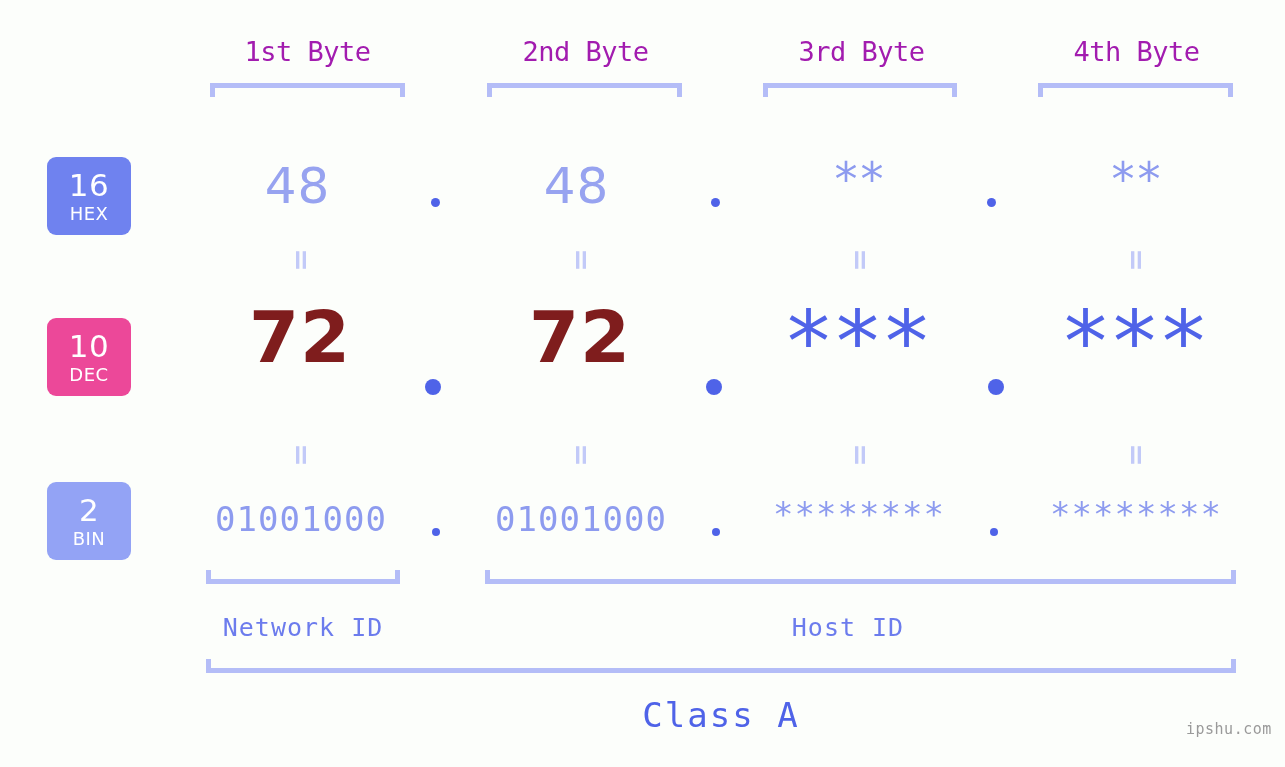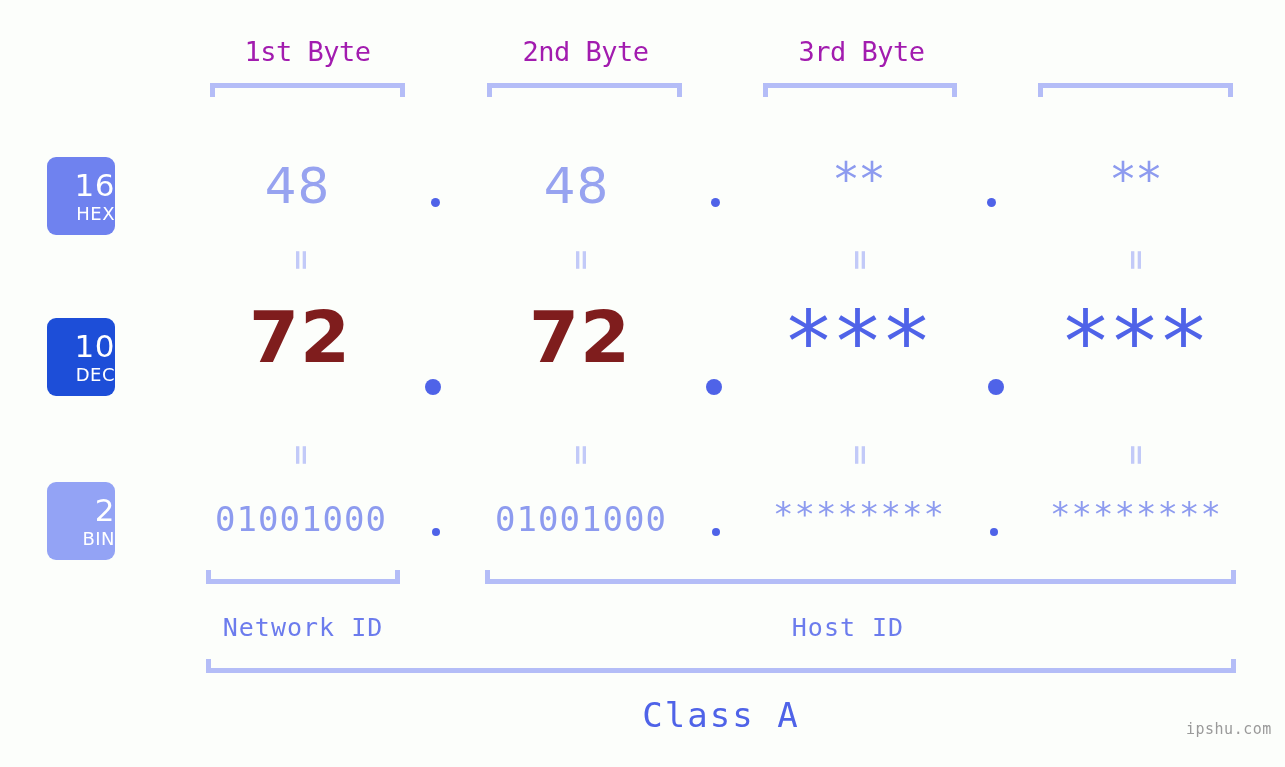--- a/index.html
+++ b/index.html
@@ -41,26 +41,26 @@
   }
   .bracket.up {
     border-bottom-width: 5px;
     border-left-width: 5px;
     border-right-width: 5px;
     height: 14px;
   }
 
   
   .badge {
-    width: 68px; height: 78px;
+    width: 84px; height: 78px;
     border-radius: 9px;
     color: #ffffff;
     display: flex;
     flex-direction: column;
-    align-items: flex-end;
+    align-items: center;
     justify-content: center;
     font-family: "DejaVu Sans", sans-serif;
     line-height: 1;
   }
   .badge .num {
     font-size: 31px;
     font-weight: 400;
     letter-spacing: 0.5px;
   }
   .badge .nm {
@@ -156,20 +156,21 @@
   }
 </style>
 </head>
 <body>
 
 <div id="stage">
 
   <div class="abs byte-head" style="left:210px; top:36px; width:195px;">1st Byte</div>
   <div class="abs byte-head" style="left:488px; top:36px; width:195px;">2nd Byte</div>
   <div class="abs byte-head" style="left:764px; top:36px; width:195px;">3rd Byte</div>
+  <div class="abs byte-head" style="left:1039px; top:36px; width:195px;">4th Byte</div>
 
   <div class="abs bracket down" style="left:210px; top:83px; width:195px;"></div>
   <div class="abs bracket down" style="left:487px; top:83px; width:195px;"></div>
   <div class="abs bracket down" style="left:763px; top:83px; width:194px;"></div>
   <div class="abs bracket down" style="left:1038px; top:83px; width:195px;"></div>
 
   <div class="abs badge" style="left:47px; top:157px; background:#6f82ef;">
     <span class="num">16</span>
     <span class="nm">HEX</span>
   </div>
@@ -183,21 +184,21 @@
   <div class="abs cell hex-star" style="left:763px; top:152px; width:195px;">**</div>
   <div class="abs dot dot-sm" style="left:987px; top:198px;"></div>
 
   <div class="abs cell hex-star" style="left:1040px; top:152px; width:195px;">**</div>
 
   <div class="abs eq" style="left:286px; top:246px; width:30px; text-align:center;">=</div>
   <div class="abs eq" style="left:566px; top:246px; width:30px; text-align:center;">=</div>
   <div class="abs eq" style="left:845px; top:246px; width:30px; text-align:center;">=</div>
   <div class="abs eq" style="left:1121px; top:246px; width:30px; text-align:center;">=</div>
 
-  <div class="abs badge" style="left:47px; top:318px; background:#1d4ed8;">
+  <div class="abs badge" style="left:47px; top:318px; background:#ec4899;">
     <span class="num">10</span>
     <span class="nm">DEC</span>
   </div>
 
   <div class="abs cell dec-val" style="left:200px; top:295px; width:200px;">72</div>
   <div class="abs dot dot-md" style="left:425px; top:379px;"></div>
 
   <div class="abs cell dec-val" style="left:480px; top:295px; width:200px;">72</div>
   <div class="abs dot dot-md" style="left:706px; top:379px;"></div>
 

